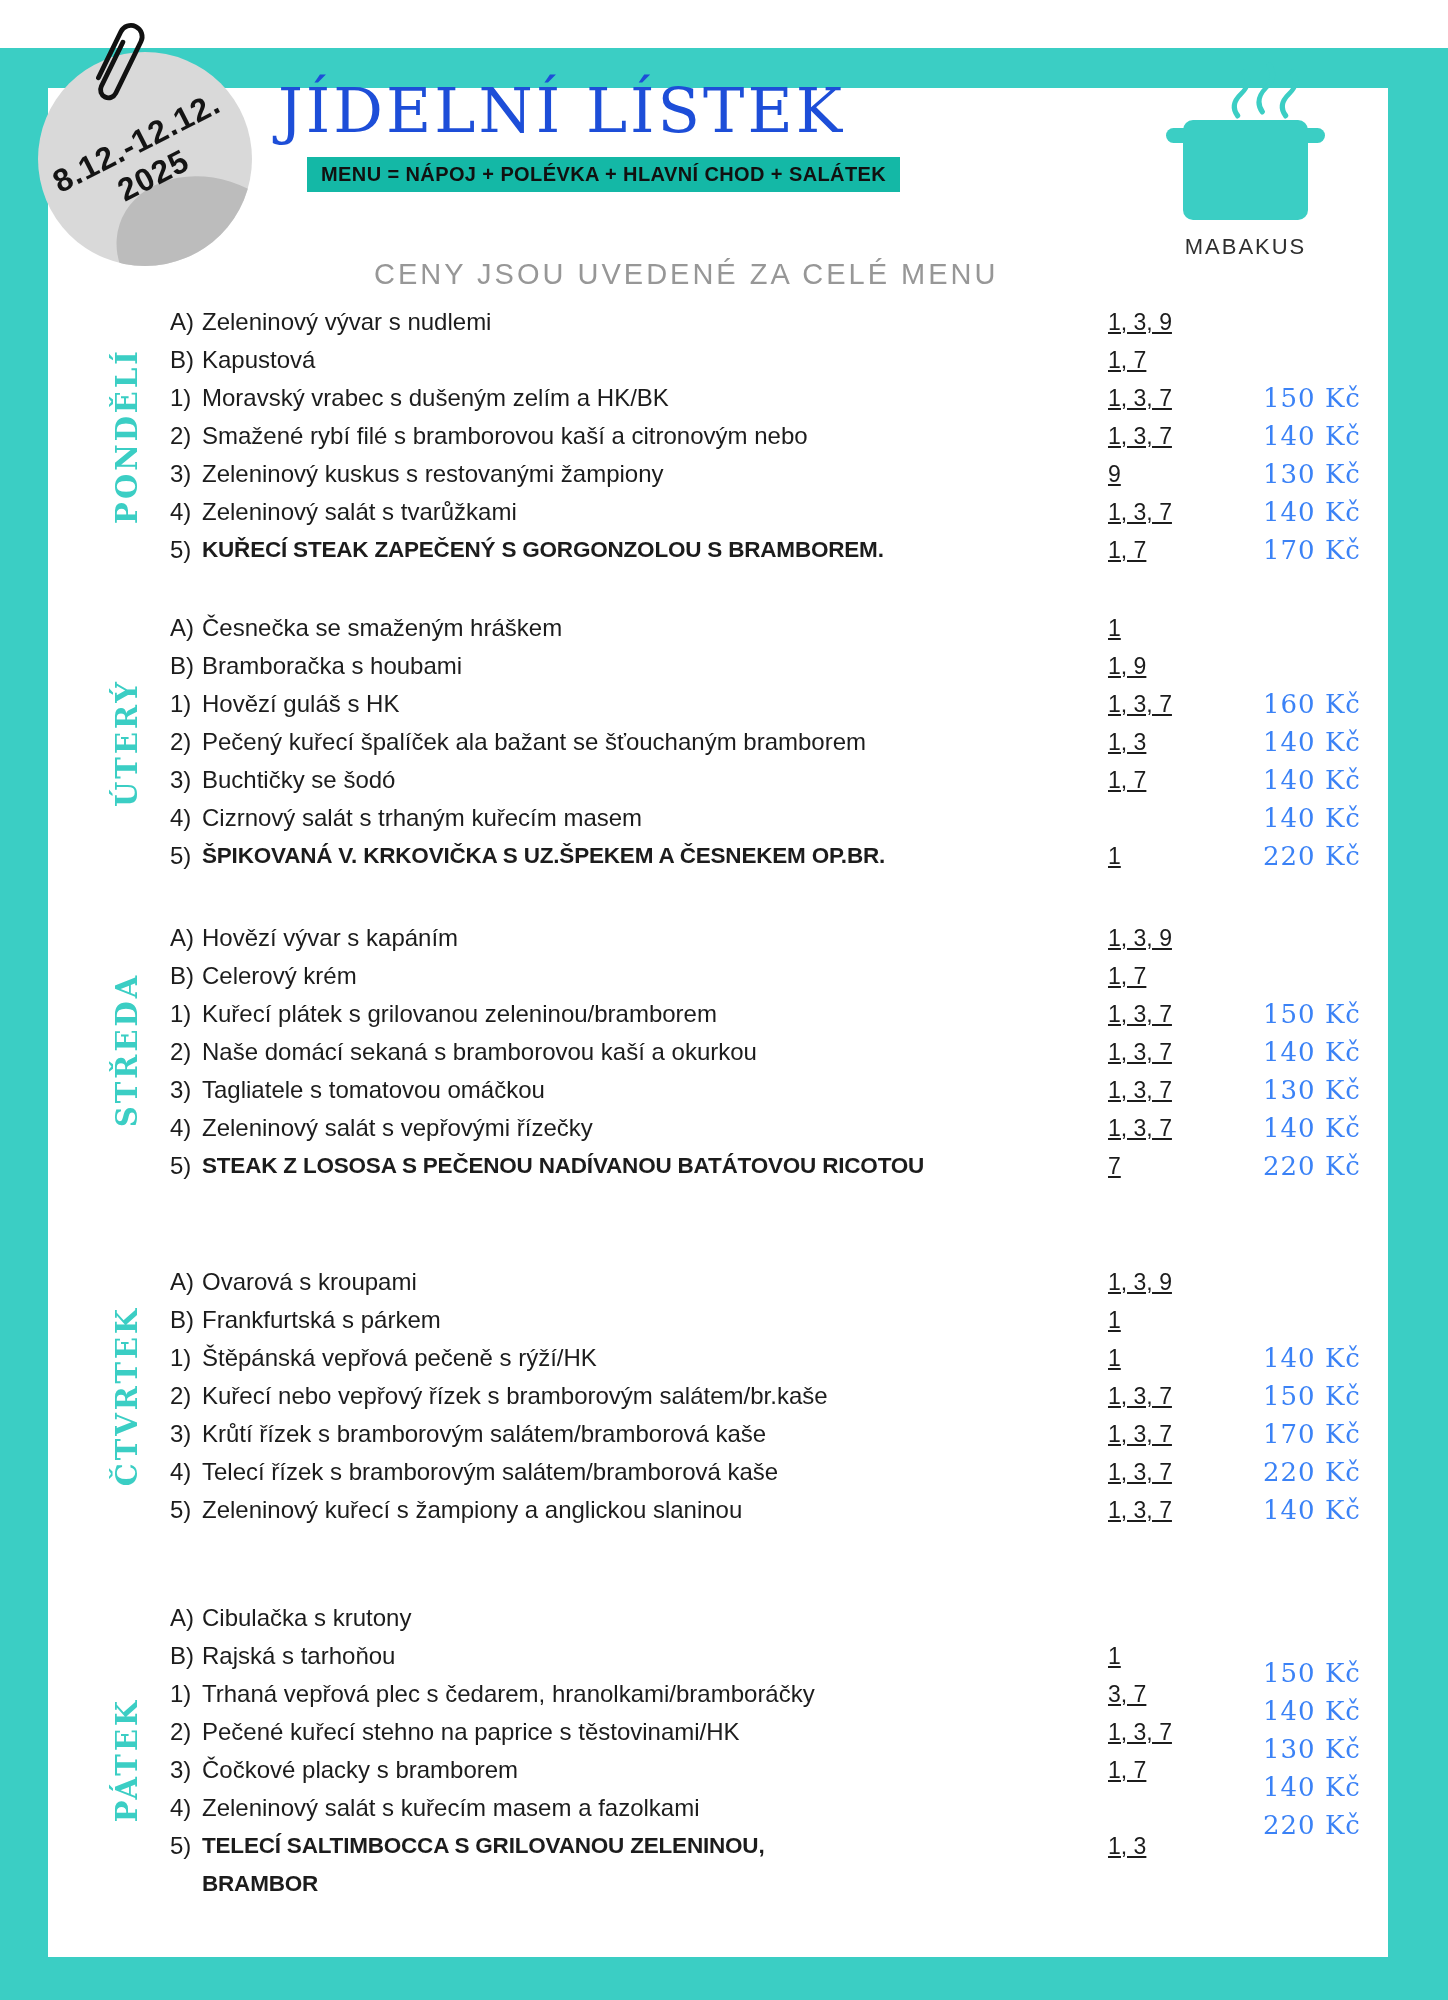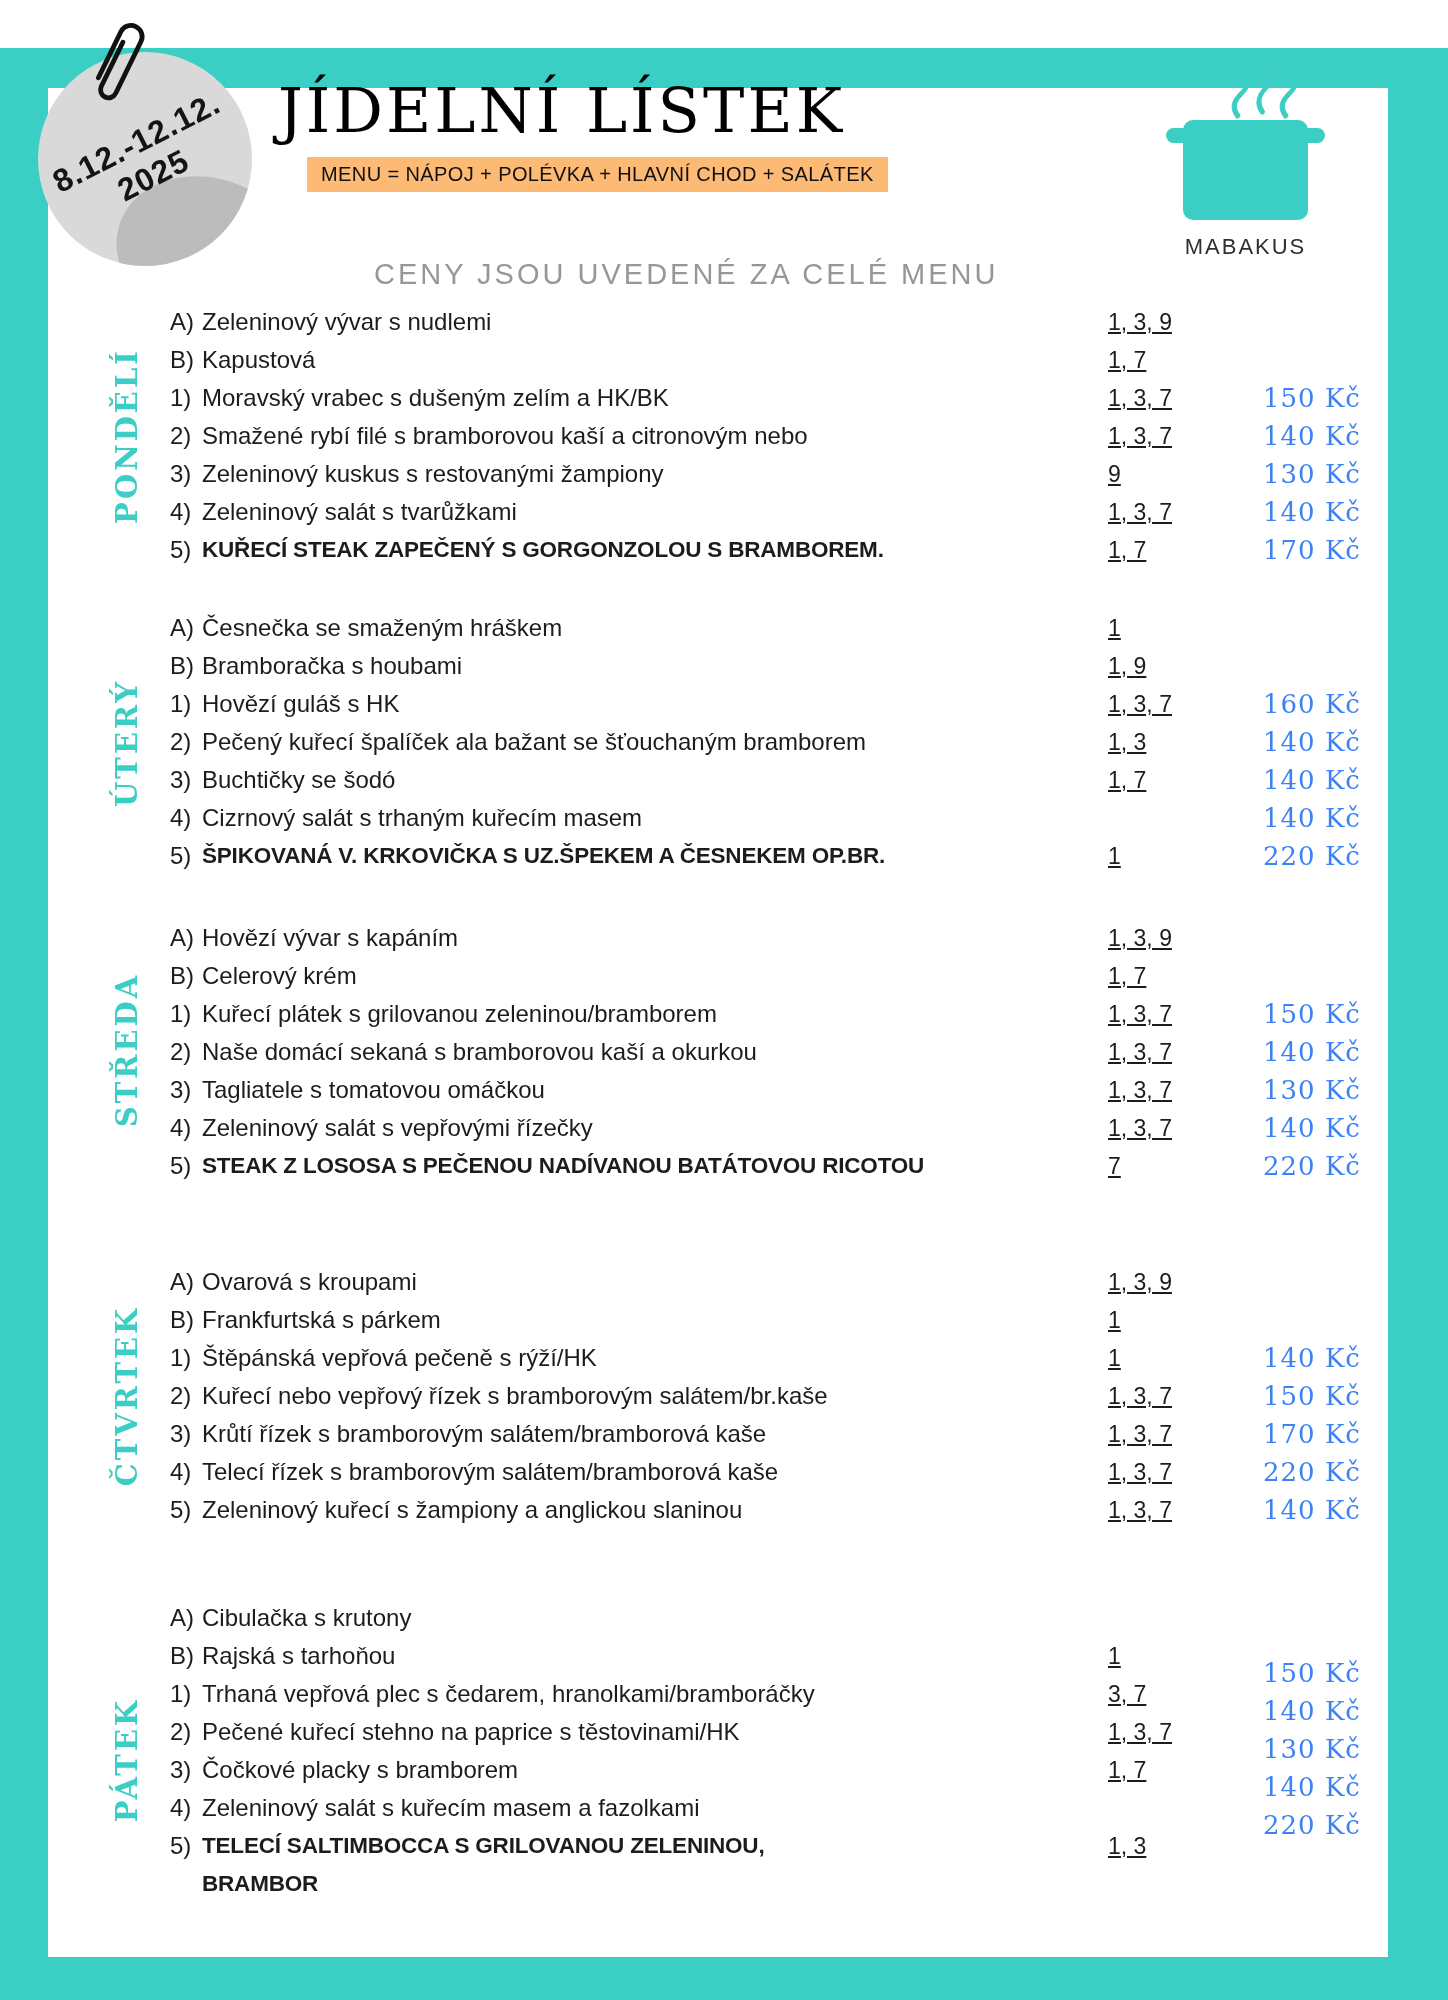--- a/index.html
+++ b/index.html
@@ -26,26 +26,26 @@
     transform:translate(-50%,-50%) rotate(-27deg);
     font-weight:bold; font-size:32px; line-height:1.15; letter-spacing:1px;
     color:#141414; text-align:center; white-space:nowrap;
   }
   .paperclip { position:absolute; left:94px; top:16px; z-index:6; transform:rotate(26deg); }
 
   
   .title {
     position:absolute; left:278px; top:74px; z-index:3;
     font-family:"DejaVu Serif", serif; font-size:62px; letter-spacing:3px;
-    color:#000000; white-space:nowrap;
+    color:#1d4ed8; white-space:nowrap;
   }
   .menu-bar {
     position:absolute; left:307px; top:157px; z-index:3;
-    background:#fdba74; padding:6px 14px;
-    font-weight:normal; font-size:20px; letter-spacing:0.4px; color:#111;
+    background:#14b8a6; padding:6px 14px;
+    font-weight:bold; font-size:20px; letter-spacing:0.4px; color:#111;
     white-space:nowrap;
   }
   .price-note {
     position:absolute; left:374px; top:258px; z-index:3;
     font-size:29px; letter-spacing:3px; color:#979797; white-space:nowrap;
   }
 
   
   .brand-box { position:absolute; left:1158px; top:58px; width:175px; z-index:3; text-align:center; }
   .brand-name {

